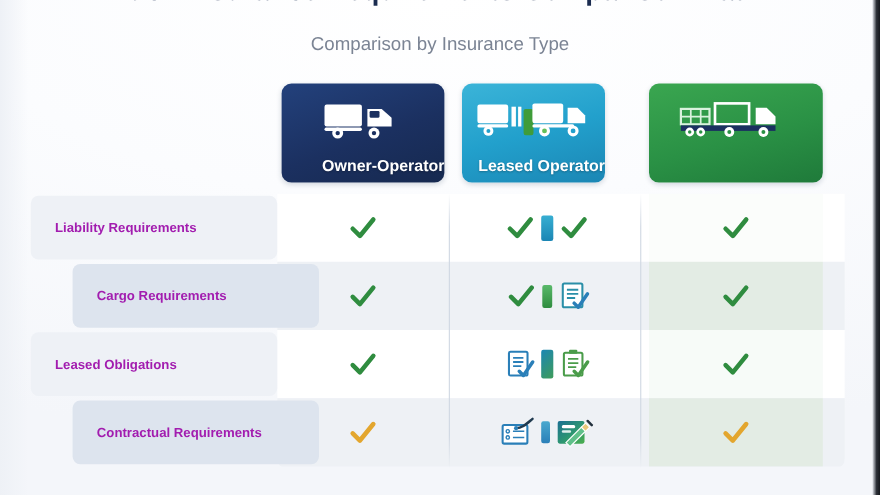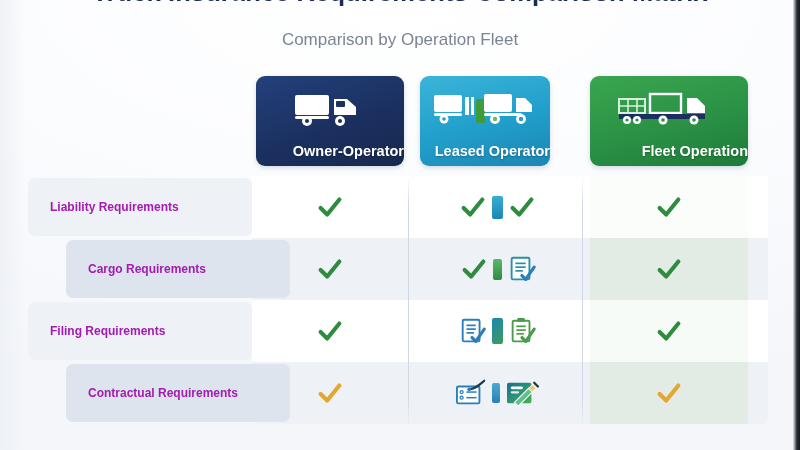--- a/index.html
+++ b/index.html
@@ -110,21 +110,21 @@
     position:absolute;left:224px;top:104px;right:0;height:250px;
     border-radius:0 0 9px 9px;overflow:hidden;
   }
 </style>
 </head>
 <body>
 
 <div id="page">
 
   <div class="title">Truck Insurance Requirements Comparison Matrix</div>
-  <div class="subtitle">Comparison by Operation Fleet</div>
+  <div class="subtitle">Comparison by Insurance Type</div>
 
   <div id="matrix">
 
     <div class="header-row">
 
       <div class="hcard" id="card-owner">
         <div class="hicon">
           <svg width="76" height="40" viewBox="0 0 76 40">
             <rect x="3" y="5" width="34" height="20" rx="2" fill="#ffffff"></rect>
             <rect x="3" y="26" width="34" height="3" rx="1.5" fill="#ffffff"></rect>
@@ -174,21 +174,20 @@
             <circle cx="10" cy="31" r="4" fill="#ffffff"></circle>
               <circle cx="10" cy="31" r="1.6" fill="#2a9145"></circle>
             <circle cx="20" cy="31" r="4" fill="#ffffff"></circle>
               <circle cx="20" cy="31" r="1.6" fill="#2a9145"></circle>
             <circle cx="46" cy="31" r="4.5" fill="#ffffff"></circle>
               <circle cx="46" cy="31" r="1.8" fill="#2a9145"></circle>
             <circle cx="77" cy="31" r="4.5" fill="#ffffff"></circle>
               <circle cx="77" cy="31" r="1.8" fill="#2a9145"></circle>
           </svg>
         </div>
-        <div class="hlabel">Fleet Operation</div>
       </div>
     </div>
 
     <div class="table-clip">
       <div class="rowstrip cell-stripe-light" style="left:0;top:0;"></div>
       <div class="rowstrip cell-stripe-dark" style="left:0;top:62px;"></div>
       <div class="rowstrip cell-stripe-light" style="left:0;top:124px;"></div>
       <div class="rowstrip cell-stripe-dark" style="left:0;top:186px;"></div>
 
       <div style="position:absolute;left:338px;width:158px;top:0;height:62px;background:#fbfdfb;"></div>
@@ -255,21 +254,21 @@
           <div class="cell cell-fleet">
             <svg class="check" viewBox="0 0 32 32">
               <path d="M6 17 L13 24 L26 8" fill="none" stroke="#2f8c3f" stroke-width="4.4" stroke-linecap="round" stroke-linejoin="round"></path>
             </svg>
           </div>
         </div>
       </div>
 
       <div class="row">
         <div class="label-cell lb-light">
-          <span>Filing Requirements</span>
+          <span>Leased Obligations</span>
         </div>
         <div class="cells">
           <div class="cell cell-owner">
             <svg class="check" viewBox="0 0 32 32">
               <path d="M6 17 L13 24 L26 8" fill="none" stroke="#2f8c3f" stroke-width="4.4" stroke-linecap="round" stroke-linejoin="round"></path>
             </svg>
           </div>
           <div class="cell cell-leased">
             <svg class="doc" width="30" height="30" viewBox="0 0 32 32">
               <rect x="5" y="4" width="18" height="23" rx="1.5" fill="#ffffff" stroke="#2a7fb8" stroke-width="2"></rect>

